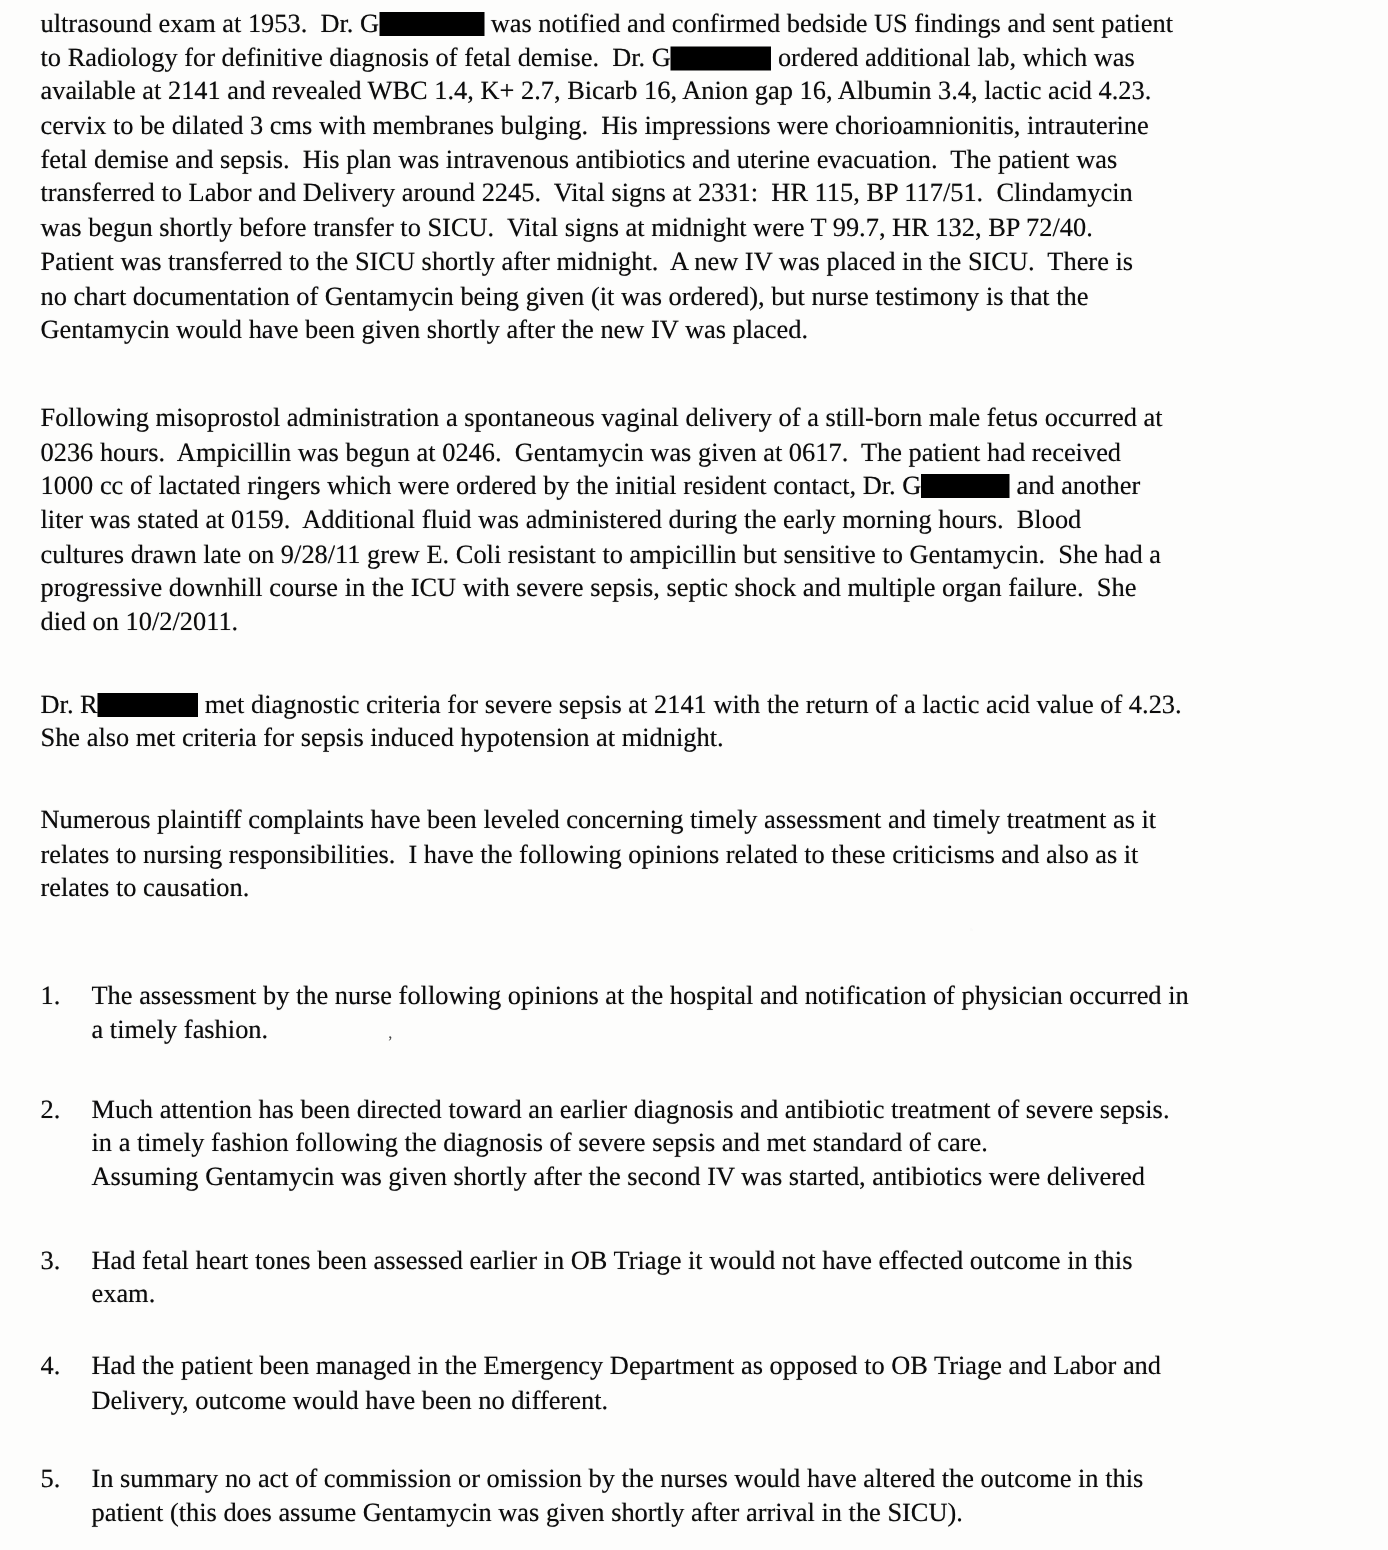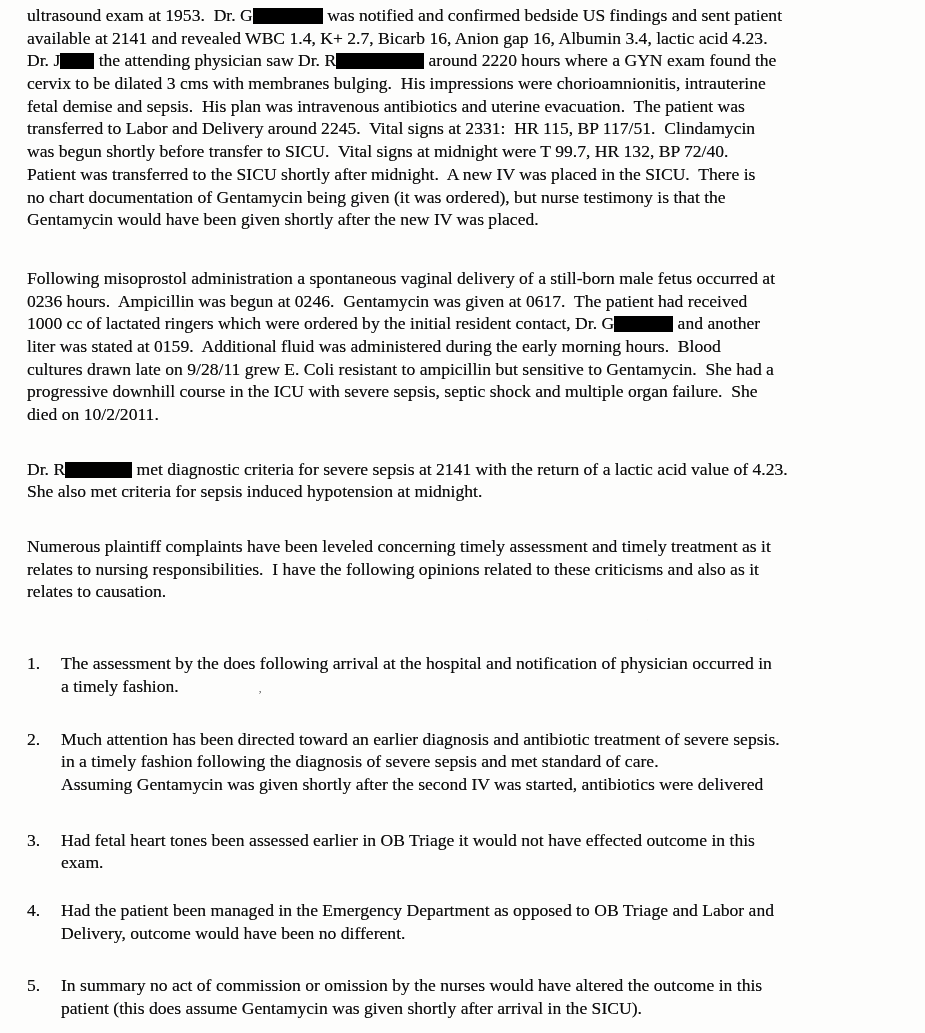--- a/index.html
+++ b/index.html
@@ -58,22 +58,22 @@
     color: #444;
     text-shadow: none;
   }
 </style>
 </head>
 <body>
 
 <div class="page">
     <div class="block">
       <div class="line"><span>ultrasound exam at 1953.  Dr. G</span><span class="redaction" style="width: 70px; background: rgb(0, 0, 0);"></span><span> was notified and confirmed bedside US findings and sent patient</span></div>
+      <div class="line"><span>to Radiology for definitive diagnosis of fetal demise.  Dr. G</span><span class="redaction" style="width: 67px; background: rgb(0, 0, 0);"></span><span> ordered additional lab, which was</span></div>
       <div class="line"><span>available at 2141 and revealed WBC 1.4, K+ 2.7, Bicarb 16, Anion gap 16, Albumin 3.4, lactic acid 4.23.</span></div>
-      <div class="line"><span>Dr. J</span><span class="redaction" style="width: 34px; background: rgb(0, 0, 0);"></span><span> the attending physician saw Dr. R</span><span class="redaction" style="width: 88px; background: rgb(0, 0, 0);"></span><span> around 2220 hours where a GYN exam found the</span></div>
       <div class="line"><span>cervix to be dilated 3 cms with membranes bulging.  His impressions were chorioamnionitis, intrauterine</span></div>
       <div class="line"><span>fetal demise and sepsis.  His plan was intravenous antibiotics and uterine evacuation.  The patient was</span></div>
       <div class="line"><span>transferred to Labor and Delivery around 2245.  Vital signs at 2331:  HR 115, BP 117/51.  Clindamycin</span></div>
       <div class="line"><span>was begun shortly before transfer to SICU.  Vital signs at midnight were T 99.7, HR 132, BP 72/40.</span></div>
       <div class="line"><span>Patient was transferred to the SICU shortly after midnight.  A new IV was placed in the SICU.  There is</span></div>
       <div class="line"><span>no chart documentation of Gentamycin being given (it was ordered), but nurse testimony is that the</span></div>
       <div class="line"><span>Gentamycin would have been given shortly after the new IV was placed.</span></div>
     </div>
     <div class="block">
       <div class="line"><span>Following misoprostol administration a spontaneous vaginal delivery of a still-born male fetus occurred at</span></div>
@@ -89,21 +89,21 @@
       <div class="line"><span>She also met criteria for sepsis induced hypotension at midnight.</span></div>
     </div>
     <div class="block">
       <div class="line"><span>Numerous plaintiff complaints have been leveled concerning timely assessment and timely treatment as it</span></div>
       <div class="line"><span>relates to nursing responsibilities.  I have the following opinions related to these criticisms and also as it</span></div>
       <div class="line"><span>relates to causation.</span></div>
     </div>
     <div class="block list-item">
       <span class="num">1.</span>
       <div class="lines">
-        <div class="line"><span>The assessment by the does following arrival at the hospital and notification of physician occurred in</span></div>
+        <div class="line"><span>The assessment by the nurse following opinions at the hospital and notification of physician occurred in</span></div>
         <div class="line"><span>a timely fashion.</span><span class="stray">,</span></div>
       </div>
     </div>
     <div class="block list-item">
       <span class="num">2.</span>
       <div class="lines">
         <div class="line"><span>Much attention has been directed toward an earlier diagnosis and antibiotic treatment of severe sepsis.</span></div>
         <div class="line"><span>in a timely fashion following the diagnosis of severe sepsis and met standard of care.</span></div>
         <div class="line"><span>Assuming Gentamycin was given shortly after the second IV was started, antibiotics were delivered</span></div>
       </div>

